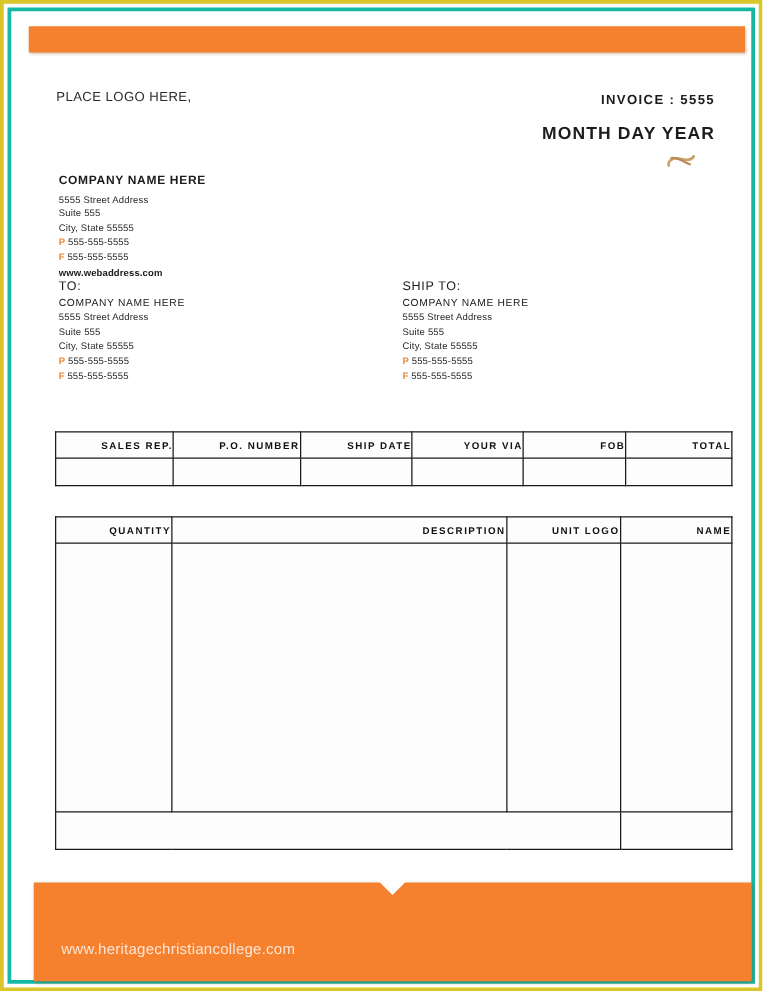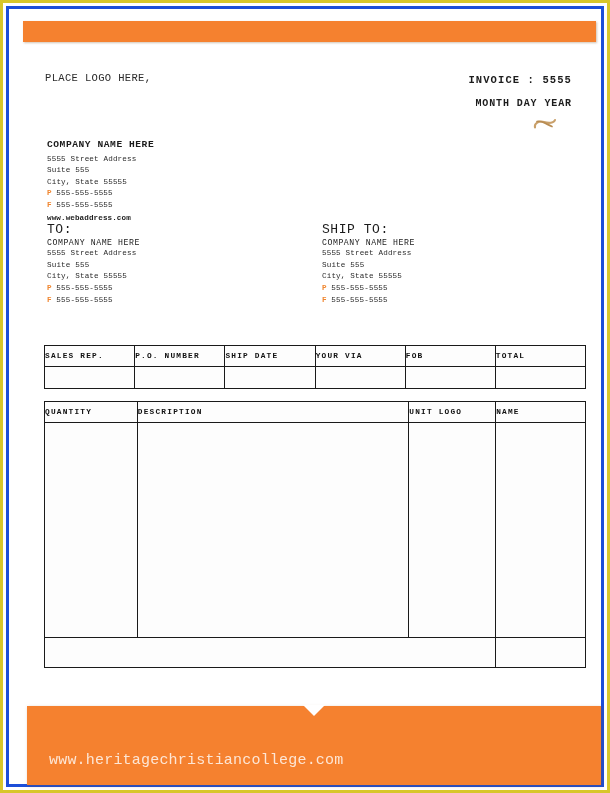--- a/index.html
+++ b/index.html
@@ -17,22 +17,21 @@
     width: 610px;
     height: 793px;
     background: #ffffff;
     border: 3px solid #d8c62a;
     overflow: hidden;
   }
   .page-inner {
     position: absolute;
     left: 3px; top: 3px; right: 3px; bottom: 3px;
     background: #ffffff;
-    border: 3px solid #1d4ed8;
-    font-family: Liberation Mono, monospace;
+    border: 3px solid #14b8a6;
   }
 
   
   .top-band {
     position: absolute;
     left: 14px;
     top: 12px;
     width: 573px;
     height: 21px;
     background: #f5812f;
@@ -65,21 +64,21 @@
     text-align: right;
   }
   .invoice-no {
     font-size: 10.5px;
     font-weight: bold;
     letter-spacing: 1.1px;
     color: #1c1c1c;
     white-space: nowrap;
   }
   .invoice-date {
-    font-size: 10px;
+    font-size: 14px;
     font-weight: bold;
     letter-spacing: 0.9px;
     color: #1c1c1c;
     margin-top: 12px;
     white-space: nowrap;
   }
   .flourish {
     margin-top: 8px;
     height: 16px;
     text-align: right;
@@ -121,21 +120,21 @@
 
   
   .to-block {
     position: absolute;
     top: 215px;
     line-height: 11.6px;
   }
   .to-left  { left: 38px; }
   .to-right { left: 313px; }
   .to-label {
-    font-size: 13px;
+    font-size: 10px;
     color: #1b1b1b;
     letter-spacing: 0.55px;
     margin-bottom: 1px;
   }
   .to-company {
     font-size: 8.2px;
     color: #1b1b1b;
     letter-spacing: 0.55px;
     white-space: nowrap;
   }
@@ -146,42 +145,43 @@
     border-collapse: collapse;
     background: #fdfdfd;
   }
   table td, table th {
     border: 1px solid #1a1a1a;
     padding: 0;
     background: #fdfdfd;
   }
   .thcell {
     height: 21px;
-    text-align: left;
+    text-align: right;
     vertical-align: middle;
     font-size: 7.8px;
     font-weight: bold;
     letter-spacing: 1.2px;
     color: #111111;
     white-space: nowrap;
+    padding-left: 36px;
   }
 
   
   .t-salesrep {
     left: 35px;
     top: 336px;
     width: 542px;
   }
   .t-salesrep td { width: 90.33px; }
   .t-salesrep .bodyrow td { height: 22px; }
 
   
   .t-items {
     left: 35px;
-    top: 392px;
+    top: 404px;
     width: 542px;
   }
   .c-qty   { width: 93px; }
   .c-desc  { width: 272px; }
   .c-unit  { width: 87px; }
   .c-total { width: 90px; }
   .t-items .itemsbody td { height: 215px; }
   .t-items .totalrow td  { height: 30px; }
 
   
@@ -225,21 +225,21 @@
     font-size: 10px;
     font-weight: bold;
     color: #161616;
     letter-spacing: 0.3px;
     white-space: nowrap;
   }
   .watermark {
     position: absolute;
     left: 22px;
     top: 46px;
-    font-size: 15px;
+    font-size: 12px;
     letter-spacing: 0.2px;
     color: rgba(255,255,255,0.80);
     white-space: nowrap;
   }
 </style>
 </head>
 <body>
 
 <div class="page">
   <div class="page-inner">

